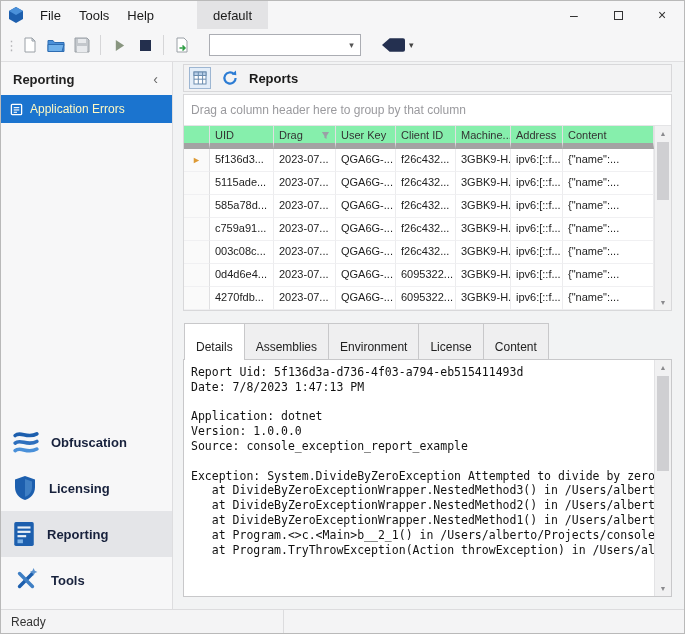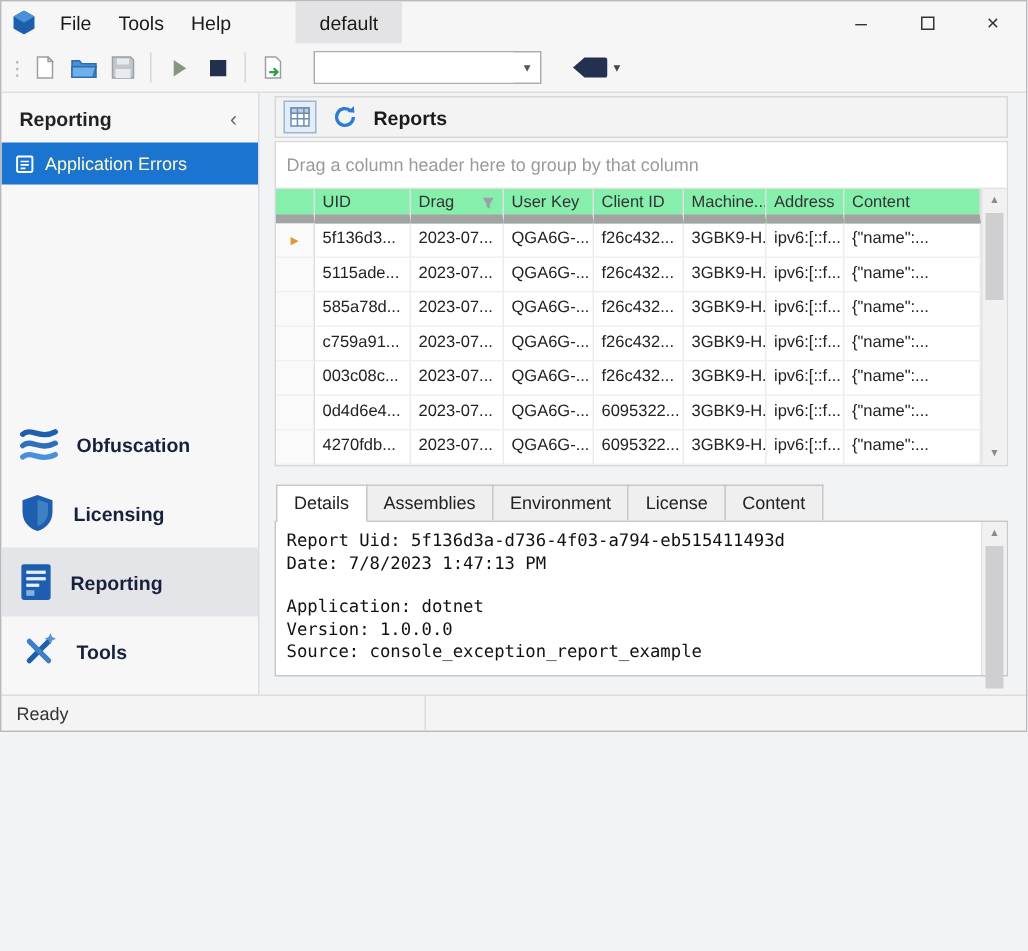--- a/index.html
+++ b/index.html
@@ -1,18 +1,18 @@
 <!DOCTYPE html>
 <html><head>
 <meta charset="utf-8">
 <style>
   * { box-sizing: border-box; margin: 0; padding: 0; }
   html,body { width:685px; height:634px; }
   body { font-family: "Liberation Sans", sans-serif; font-size:12px; color:#222; background:#f2f3f4; }
-  .window { width:685px; height:488px; display:flex; flex-direction:column; background:#f2f3f4; border:1px solid #b9b9b9; overflow:hidden; }
+  .window { width:685px; height:634px; display:flex; flex-direction:column; background:#f2f3f4; border:1px solid #b9b9b9; overflow:hidden; }
 
   
   .menubar { height:28px; background:#f6f6f7; display:flex; align-items:stretch; flex:0 0 auto; }
   .applogo { width:30px; display:flex; align-items:center; justify-content:center; }
   .menu-item { display:flex; align-items:center; padding:0 9px; font-size:13px; color:#1a1a1a; cursor:default; }
   .profile-tab { margin-left:34px; padding:0 16px; display:flex; align-items:center; background:#e3e3e5; font-size:13px; color:#1a1a1a; }
   .win-controls { margin-left:auto; display:flex; }
   .win-btn { width:44px; display:flex; align-items:center; justify-content:center; font-size:14px; color:#333; }
   .maxbox { width:9px; height:9px; border:1px solid #333; display:inline-block; }
 
@@ -72,21 +72,21 @@
   
   .vscroll { width:17px; flex:0 0 auto; background:#f1f1f2; border-left:1px solid #e3e3e5; display:flex; flex-direction:column; }
   .sarrow { height:15px; font-size:7px; color:#8a8a8e; display:flex; align-items:center; justify-content:center; }
   .strack { flex:1; position:relative; }
   .sthumb { position:absolute; top:1px; left:2px; right:2px; background:#cfcfd2; }
   .thumb-table { height:58px; }
   .thumb-details { height:95px; }
 
   
   .tabs { margin-top:12px; display:flex; padding-left:1px; flex:0 0 auto; }
-  .tab { padding:4px 11px 5px; font-size:12px; color:#222; background:#efeff0; border:1px solid #c8c8ca; border-bottom:none; margin-right:-1px; position:relative; }
+  .tab { padding:16px 11px 5px; font-size:12px; color:#222; background:#efeff0; border:1px solid #c8c8ca; border-bottom:none; margin-right:-1px; position:relative; }
   .tab.active { background:#fff; z-index:2; padding-bottom:6px; margin-bottom:-1px; font-weight:normal; }
   .details-box { flex:1; min-height:0; border:1px solid #c8c8ca; background:#fff; display:flex; position:relative; z-index:1; }
   .details-box pre { flex:1; min-width:0; font-family:"DejaVu Sans Mono", monospace; font-size:11.5px; line-height:14.8px;
                      padding:5px 7px; white-space:pre; overflow:hidden; color:#111; }
 
   
   .statusbar { height:24px; flex:0 0 auto; background:#f4f4f5; border-top:1px solid #dcdcde; display:flex; align-items:center; padding-left:10px; position:relative; font-size:12px; color:#333; }
   .status-sep { position:absolute; left:282px; top:0; bottom:0; width:1px; background:#dcdcde; }
 </style>
 </head>

